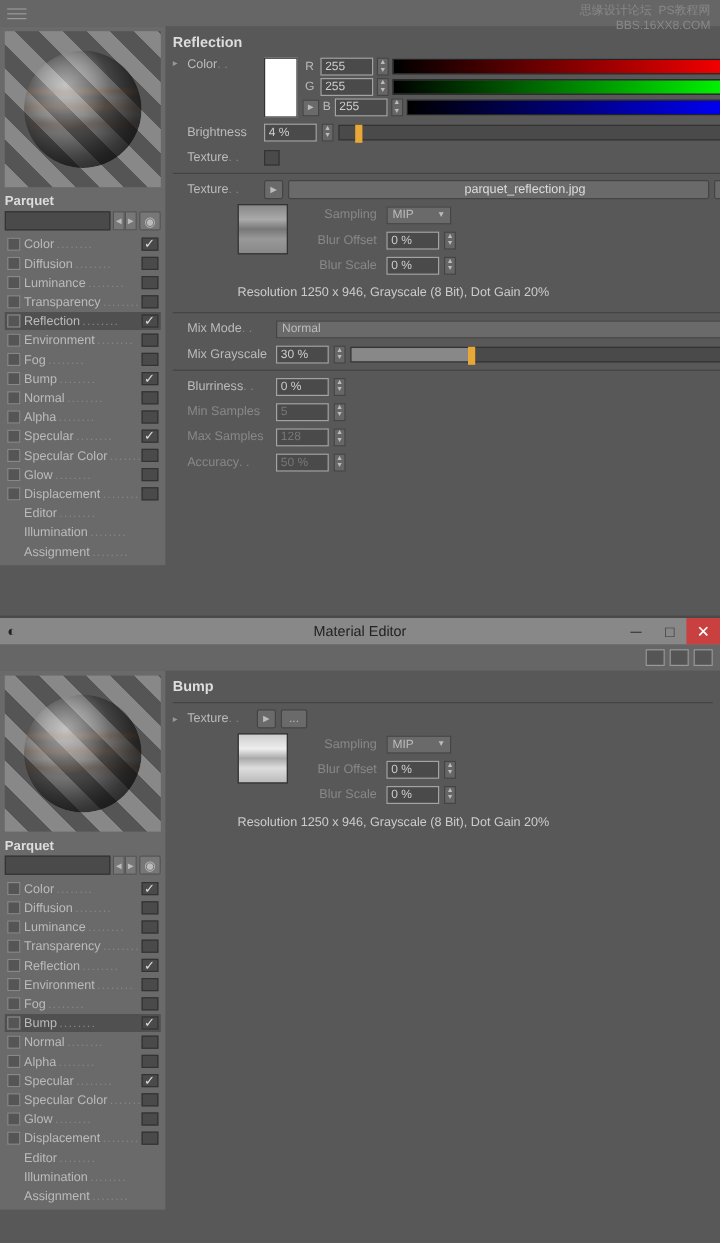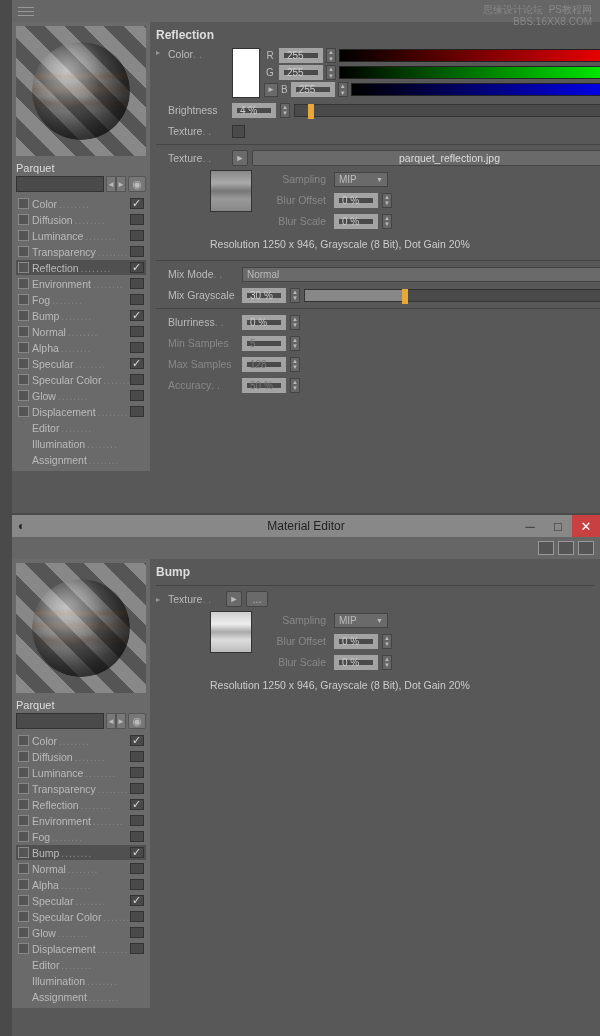--- a/index.html
+++ b/index.html
@@ -1,34 +1,34 @@
 <!DOCTYPE html>
 <html><head>
 <meta charset="utf-8">
 <style>
 * { margin: 0; padding: 0; box-sizing: border-box; font-family: Arial, sans-serif; }
 body { background: #4a4a4a; width: 600px; font-size: 11px; color: #bbb; }
-.panel { background: #585858; margin-left: 12px; }
+.panel { background: #585858; }
 .top-panel { height: 513px; }
 .bottom-panel { margin-top: 2px; }
 .titlebar { height: 22px; background: #888; display: flex; align-items: center; justify-content: center; position: relative; color: #222; font-size: 12px; }
 .titlebar-btns { position: absolute; right: 0; display: flex; }
 .tb-btn { width: 28px; height: 22px; display: flex; align-items: center; justify-content: center; font-size: 13px; color: #333; }
 .tb-close { background: #c94040; color: #fff; }
 .menubar { height: 22px; background: #666; display: flex; align-items: center; justify-content: flex-end; padding: 0 6px; gap: 4px; }
 .mb-icon { width: 16px; height: 14px; border: 1px solid #999; background: #555; }
 .content { display: flex; }
 .left-col { width: 138px; background: #6a6a6a; padding: 4px; }
 .preview { width: 130px; height: 130px; background: repeating-linear-gradient(45deg, #888 0 14px, #555 14px 28px); position: relative; margin-bottom: 4px; }
 .planet { position: absolute; top: 16px; left: 16px; width: 98px; height: 98px; border-radius: 50%;
   background: radial-gradient(circle at 35% 30%, #f0e4d0 0%, #d4b896 30%, #b89878 55%, #6a5040 85%, #2a2018 100%);
   background-image: radial-gradient(circle at 35% 30%, rgba(255,255,255,.5) 0%, transparent 40%),
     linear-gradient(180deg, transparent 30%, rgba(140,100,70,.4) 35%, transparent 40%, rgba(140,100,70,.3) 48%, transparent 55%, rgba(100,70,50,.3) 62%, transparent 70%);
   border-radius: 50%; box-shadow: inset -15px -15px 30px rgba(0,0,0,.7); }
-.mat-name { font-size: 11px; padding: 2px 0; color: #ddd; }
+.mat-name { font-size: 11px; padding: 2px 0; color: #ddd; font-weight: bold; }
 .name-bar { display: flex; gap: 2px; margin-bottom: 4px; }
 .name-input { flex: 1; height: 16px; background: #4a4a4a; border: 1px solid #333; }
 .arrow-btns { display: flex; }
 .arrow-btn { width: 10px; height: 16px; background: #777; border: 1px solid #555; font-size: 8px; display: flex; align-items: center; justify-content: center; }
 .icon-btn { width: 18px; height: 16px; background: #777; border: 1px solid #555; display: flex; align-items: center; justify-content: center; border-radius: 2px; }
 .channel-list { display: flex; flex-direction: column; gap: 1px; }
 .channel-row { display: flex; align-items: center; height: 15px; padding: 0 2px; }
 .channel-row.selected { background: #505050; }
 .ch-chk { width: 11px; height: 11px; border: 1px solid #888; background: #555; margin-right: 3px; flex-shrink: 0; }
 .ch-label { flex: 1; font-size: 10.5px; white-space: nowrap; overflow: hidden; }
@@ -40,21 +40,21 @@
 .prop-row { display: flex; align-items: center; min-height: 18px; margin-bottom: 3px; gap: 4px; }
 .prop-label { width: 70px; font-size: 10.5px; display: flex; align-items: center; }
 .prop-label.dim { color: #888; width: 74px; text-align: right; justify-content: flex-end; padding-right: 4px; }
 .expand-tri { width: 8px; font-size: 8px; color: #999; }
 .dots::after { content: ' . .'; color: #888; }
 .color-swatch { width: 28px; height: 50px; border: 1px solid #333; }
 .rgb-group { display: flex; flex-direction: column; gap: 2px; }
 .rgb-row { display: flex; align-items: center; gap: 3px; }
 .rgb-label { width: 12px; font-size: 10px; text-align: center; }
 .rgb-btn { width: 14px; height: 14px; background: #6a6a6a; border: 1px solid #444; font-size: 8px; display: flex; align-items: center; justify-content: center; }
-.num-field { width: 44px; height: 15px; background: #4a4a4a; border: 5px solid #a3a3a3; color: #ccc; font-size: 10px; padding: 0 3px; display: flex; align-items: center; }
+.num-field { width: 44px; height: 15px; background: #4a4a4a; border: 1px solid #a3a3a3; color: #ccc; font-size: 10px; padding: 0 3px; display: flex; align-items: center; }
 .spinner { width: 10px; height: 15px; background: #666; border: 1px solid #444; font-size: 6px; display: flex; flex-direction: column; }
 .spinner span { flex: 1; display: flex; align-items: center; justify-content: center; }
 .color-slider { height: 13px; flex: 1; border: 1px solid #222; position: relative; }
 .slider-r { background: linear-gradient(90deg, #000, #f00); }
 .slider-g { background: linear-gradient(90deg, #000, #0f0); }
 .slider-b { background: linear-gradient(90deg, #000, #00f); }
 .pct-slider { flex: 1; height: 13px; background: #4a4a4a; border: 1px solid #333; position: relative; }
 .pct-fill { height: 100%; background: #888; }
 .pct-thumb { position: absolute; top: -1px; width: 6px; height: 15px; background: #e8a838; }
 .checkbox-sm { width: 13px; height: 13px; border: 1px solid #333; background: #4a4a4a; position: relative; }

